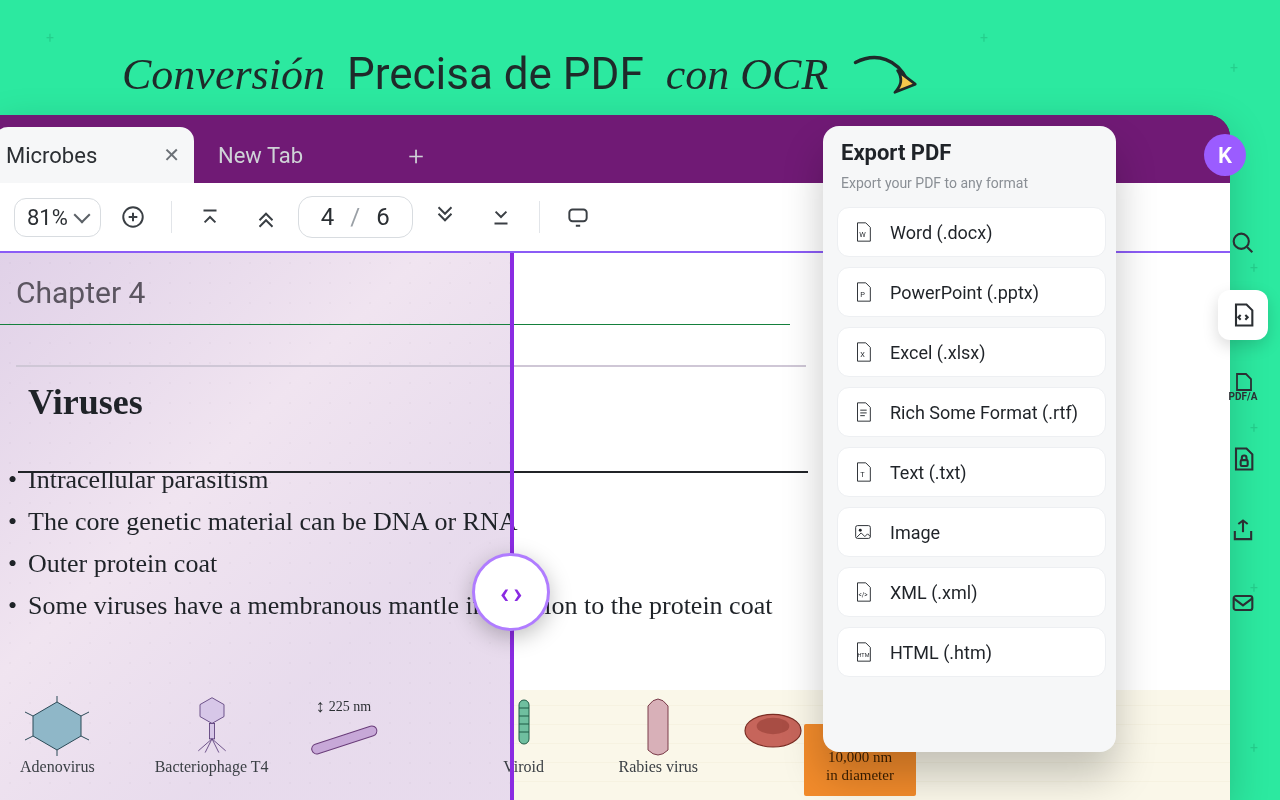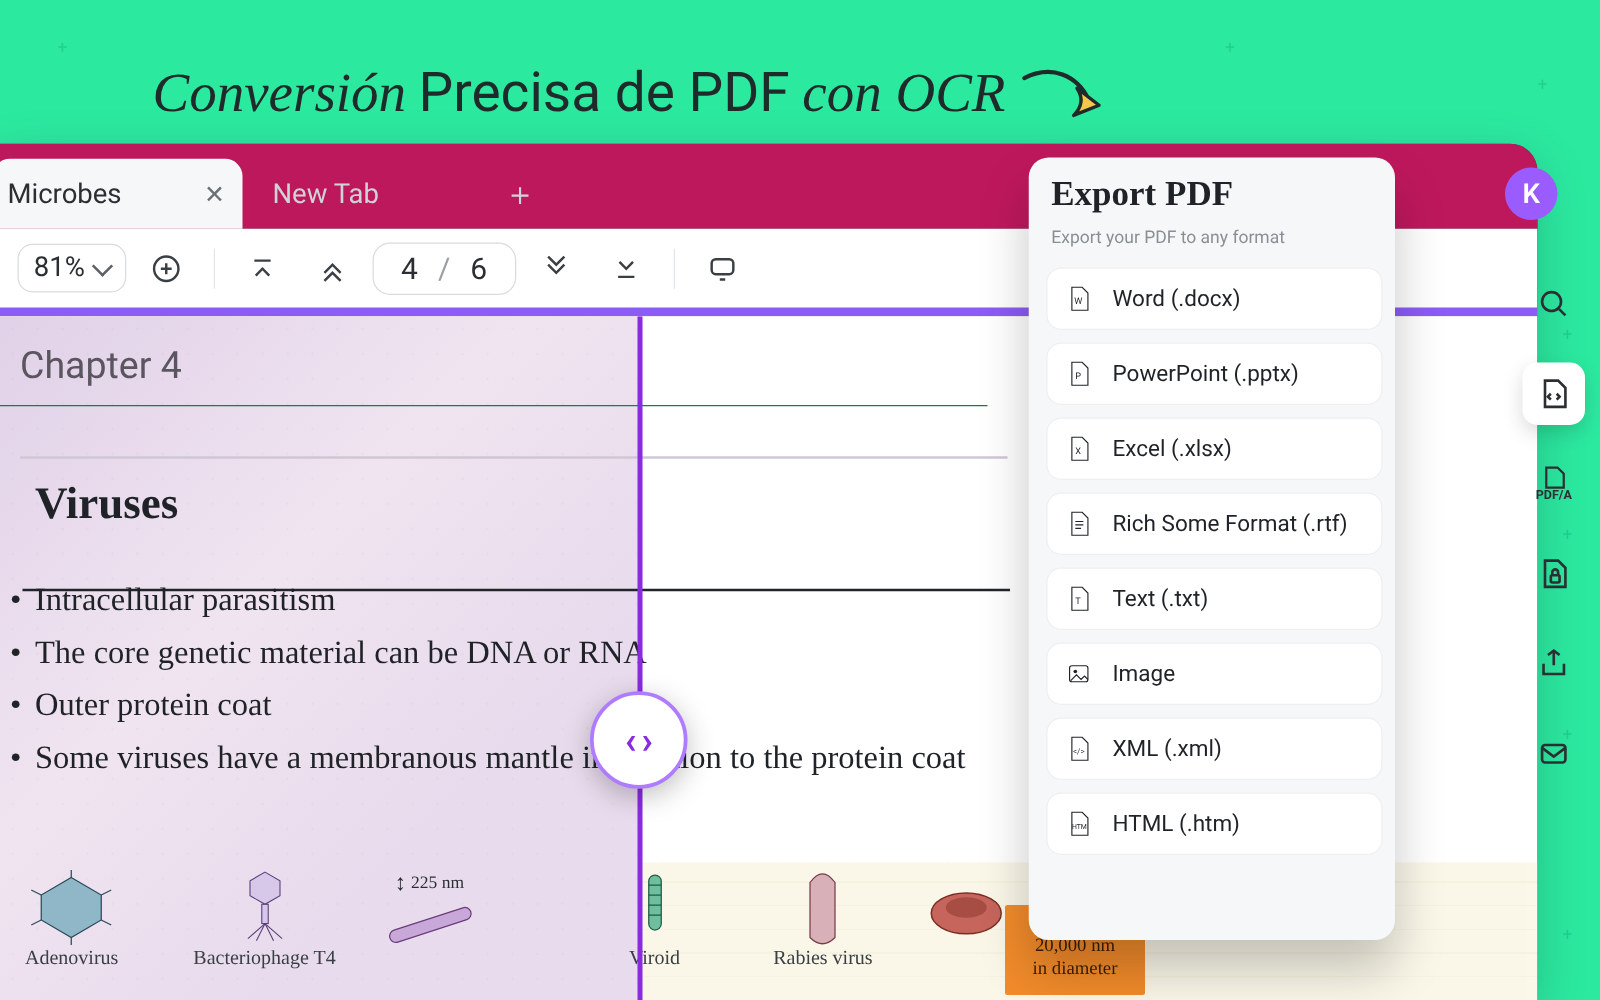--- a/index.html
+++ b/index.html
@@ -3,48 +3,48 @@
 <meta charset="utf-8">
 <style>
   * { box-sizing: border-box; margin: 0; padding: 0; }
   html, body { width: 1280px; height: 800px; overflow: hidden; font-family: -apple-system, BlinkMacSystemFont, "Segoe UI", Roboto, sans-serif; }
   body { background: #2ce9a0; position: relative; }
 
   
   .bg-grid { position:absolute; inset:0; pointer-events:none; }
   .bg-grid span { position:absolute; color:#25cf8d; font-size:14px; }
 
-  .headline { position:absolute; top:48px; left:122px; font-size:44px; color:#1f2a2a; font-weight:400; display:flex; align-items:center; gap:10px; }
+  .headline { position:absolute; top:48px; left:122px; font-size:44px; color:#1f2a2a; font-weight:400; display:flex; align-items:center; gap:22px; }
   .headline .hand { font-family: "Comic Sans MS", cursive; font-style:italic; }
   .headline .mid { font-weight:400; }
   .headline .hand2 { font-family: "Comic Sans MS", cursive; font-style:italic; }
   .arrow { width:68px; height:48px; }
 
   
   .app {
     position:absolute; left:0; top:115px; width:1230px; height:685px;
     background:#3a3f44; border-top-right-radius:22px; overflow:hidden;
     box-shadow: 0 12px 40px rgba(0,0,0,.18);
   }
 
   
-  .tabs { height:68px; background:#be185d; display:flex; align-items:flex-end; padding-left:0; }
+  .tabs { height:68px; background:#701a75; display:flex; align-items:flex-end; padding-left:0; }
   .tab {
     height:56px; min-width:200px; padding:0 24px; display:flex; align-items:center; gap:14px;
     color:#e8eaed; font-size:22px; border-top-left-radius:14px; border-top-right-radius:14px;
     position:relative; cursor:pointer;
   }
   .tab.active { background:#f6f7f8; color:#2b2f33; padding-left:12px; padding-right:46px; margin-left:-6px; }
   .tab .close { position:absolute; right:14px; font-size:20px; color:#6b7076; }
   .tab.new { color:#cfd3d7; }
   .plus-tab { width:44px; height:56px; display:flex; align-items:center; justify-content:center; color:#cfd3d7; font-size:26px; cursor:pointer; }
 
   
   .toolbar {
-    height:70px; background:#ffffff; border-bottom:7px solid #8b5cf6;
+    height:70px; background:#ffffff; border-bottom:2px solid #8b5cf6;
     display:flex; align-items:center; padding:0 14px; gap:8px;
   }
   .zoom {
     display:flex; align-items:center; border:1px solid #d8dce0; border-radius:12px;
     padding:6px 12px; font-size:22px; color:#2b2f33; gap:8px;
   }
   .chev-down { width:12px; height:12px; border-left:2px solid #5b6066; border-bottom:2px solid #5b6066; transform:rotate(-45deg); margin-top:-4px; }
   .tool-btn {
     width:48px; height:48px; display:flex; align-items:center; justify-content:center;
     color:#3a3f44; border-radius:10px; cursor:pointer;
@@ -111,21 +111,21 @@
   .sketch svg { width:70px; height:60px; }
   .measure { font-size:14px; color:#2b2f33; display:flex; align-items:center; gap:4px;}
   .blood-note { position:absolute; right:314px; bottom:4px; width:112px; height:72px; background:#f28b2b; color:#3a1e00; font-family:"Comic Sans MS",cursive; font-size:15px; line-height:18px; text-align:center; padding:6px 4px; z-index:3; border-radius:2px; }
 
   
   .export-panel {
     position:absolute; left:823px; top:126px; width:293px; height:626px;
     background:#f6f7f8; border-radius:16px; box-shadow:0 24px 40px rgba(0,0,0,.22);
     padding:14px 10px 8px 14px; display:flex; flex-direction:column; gap:10px; z-index:20;
   }
-  .export-panel h3 { font-size:28px; color:#1f2328; font-weight:700; padding-left:4px;font-family:Liberation Serif, serif;}
+  .export-panel h3 { font-size:22px; color:#1f2328; font-weight:700; padding-left:4px;}
   .export-panel p { font-size:14px; color:#8a8f95; padding:0 4px 6px;}
   .opt {
     display:flex; align-items:center; gap:16px; background:#fff; border:1px solid #edeff2;
     border-radius:12px; height:50px; padding:0 14px; font-size:18px; color:#1f2328; cursor:pointer;
   }
   .opt .fi { width:22px; height:22px; }
 
   
   .rail {
     position:absolute; right:0; top:126px; width:74px; height:630px;
@@ -307,21 +307,21 @@
       <div class="sketch" style="margin-left:-20px;">
         <svg viewBox="0 0 60 40">
             <ellipse cx="30" cy="24" rx="24" ry="14" fill="#c6655b" stroke="#7a2d24"></ellipse>
             <ellipse cx="30" cy="20" rx="14" ry="7" fill="#a84d44"></ellipse>
           </svg>
       </div>
     </div>
 
     <div class="blood-note">
       <div>blood cell</div>
-      <div>20,000 nm</div>
+      <div>10,000 nm</div>
       <div>in diameter</div>
     </div>
   </div>
 </div>
 
 <div class="export-panel">
   <h3>Export PDF</h3>
   <p>Export your PDF to any format</p>
 
   <div class="opt">

